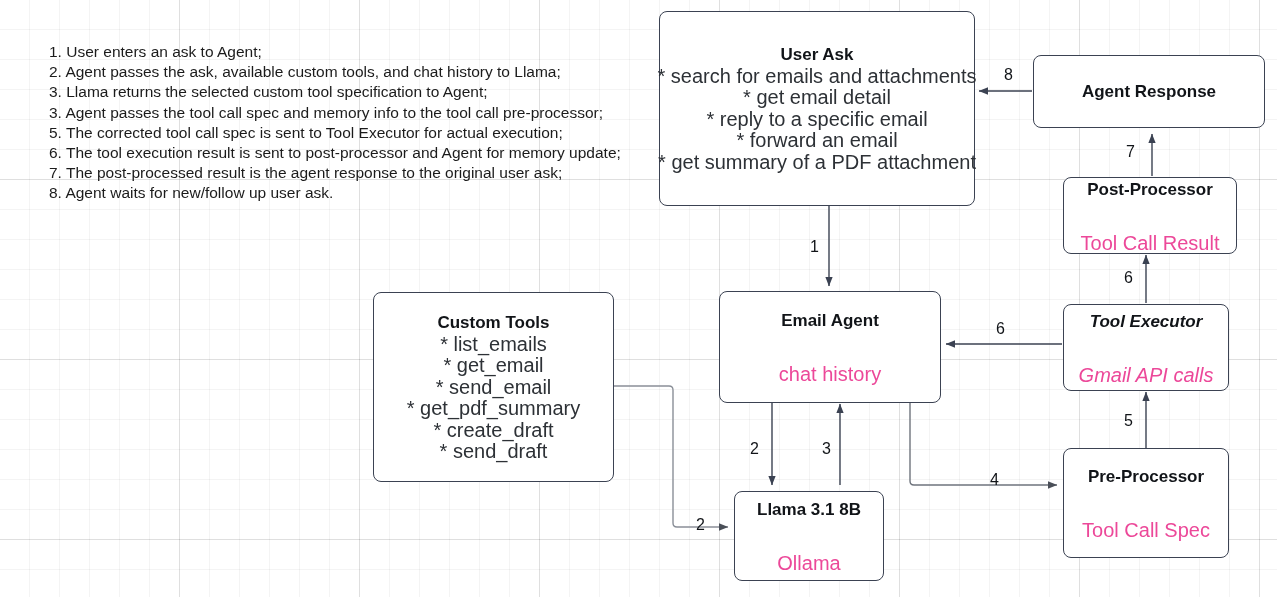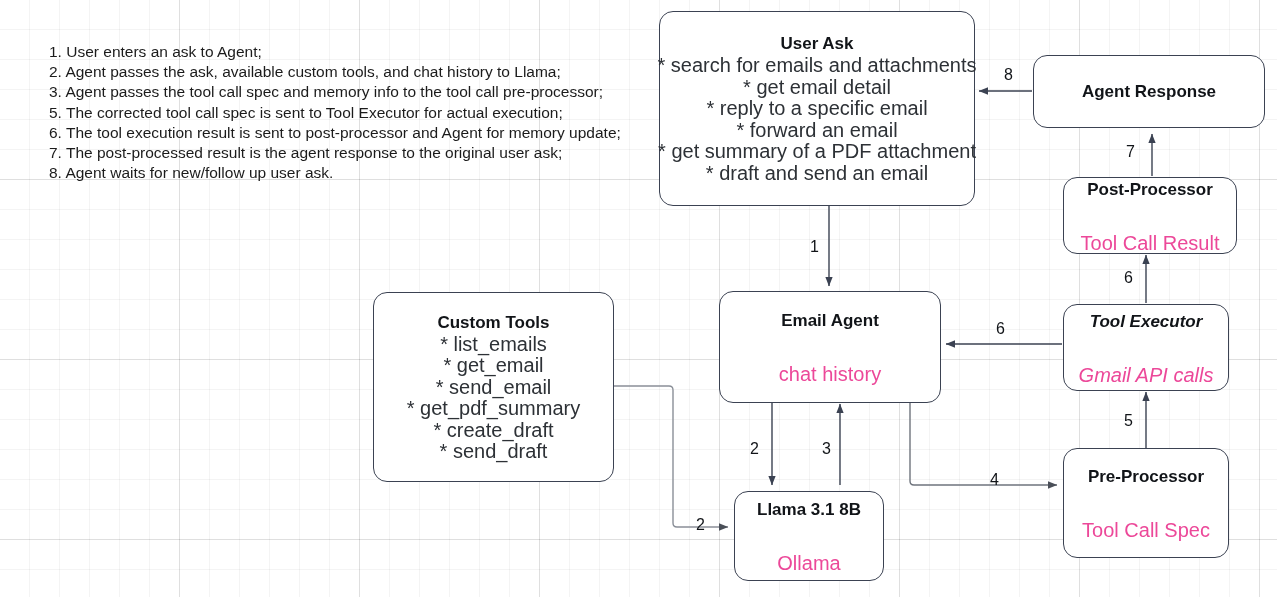--- a/index.html
+++ b/index.html
@@ -28,21 +28,21 @@
     left: 0; top: 0;
     width: 1277px;
     height: 597px;
     pointer-events: none;
   }
   .node {
     position: absolute;
     box-sizing: border-box;
     background: #ffffff;
     border: 1.6px solid #3b4252;
-    border-radius: 14px;
+    border-radius: 8px;
     display: flex;
     flex-direction: column;
     align-items: center;
     justify-content: center;
     text-align: center;
     color: #1b1b1b;
     z-index: 3;
   }
   .node-title {
     font-weight: bold;
@@ -117,35 +117,35 @@
     <path d="M 772,403 L 772,485" fill="none" stroke="#3b4252" stroke-width="1.4" marker-end="url(#arrowDark)"></path>
 
     <path d="M 840,485 L 840,404" fill="none" stroke="#3b4252" stroke-width="1.4" marker-end="url(#arrowDark)"></path>
 
     <path d="M 614,386 L 669,386 Q 673,386 673,390 L 673,523 Q 673,527 677,527 L 728,527" fill="none" stroke="#8a8f98" stroke-width="1.4" marker-end="url(#arrowLight)"></path>
   </svg>
 
   <div id="notes">
     <div class="note">1. User enters an ask to Agent;</div>
     <div class="note">2. Agent passes the ask, available custom tools, and chat history to Llama;</div>
+    <div class="note">3. Llama returns the selected custom tool specification to Agent;</div>
     <div class="note">3. Agent passes the tool call spec and memory info to the tool call pre-processor;</div>
     <div class="note">5. The corrected tool call spec is sent to Tool Executor for actual execution;</div>
     <div class="note">6. The tool execution result is sent to post-processor and Agent for memory update;</div>
     <div class="note">7. The post-processed result is the agent response to the original user ask;</div>
     <div class="note">8. Agent waits for new/follow up user ask.</div>
   </div>
 
   <div class="node" style="left:659px; top:11px; width:316px; height:195px;">
     <div class="node-title">User Ask</div>
     <div class="node-line">* search for emails and attachments</div>
     <div class="node-line">* get email detail</div>
     <div class="node-line">* reply to a specific email</div>
     <div class="node-line">* forward an email</div>
     <div class="node-line">* get summary of a PDF attachment</div>
-    <div class="node-line">* draft and send an email</div>
   </div>
 
   <div class="node" style="left:1033px; top:55px; width:232px; height:73px;">
     <div class="node-title">Agent Response</div>
   </div>
 
   <div class="node" style="left:1063px; top:177px; width:174px; height:77px;">
     <div class="node-title">Post-Processor</div>
     <div class="node-sub">Tool Call Result</div>
   </div>

